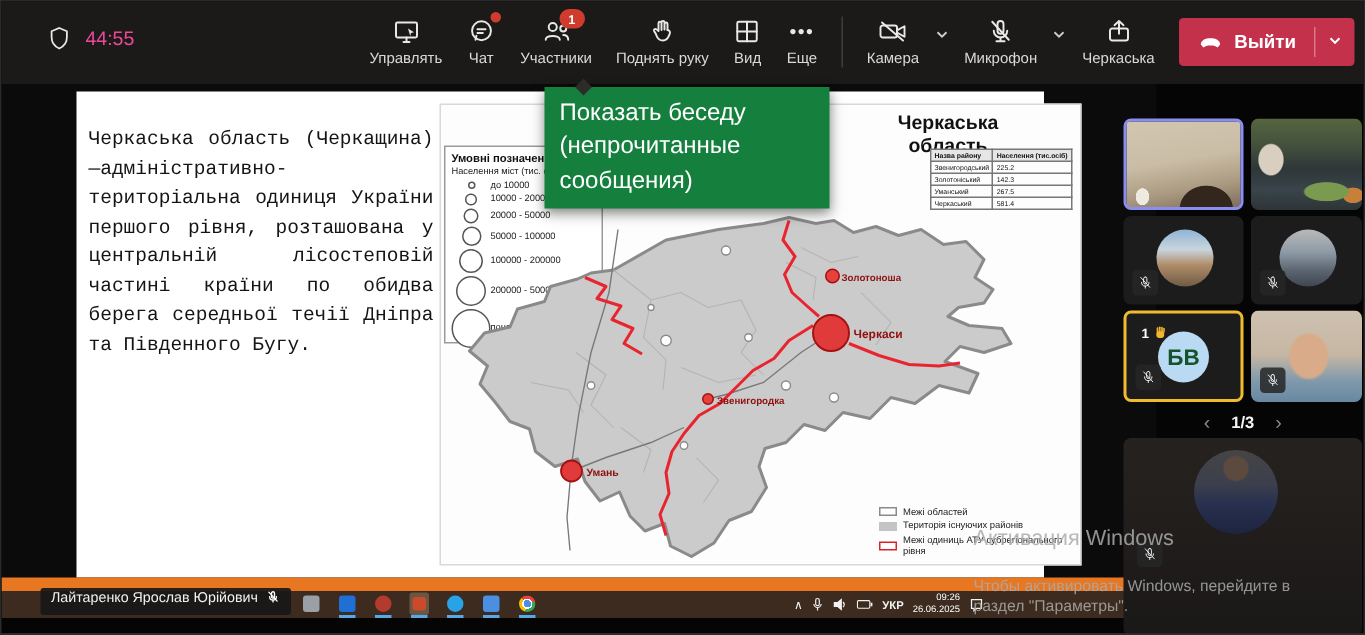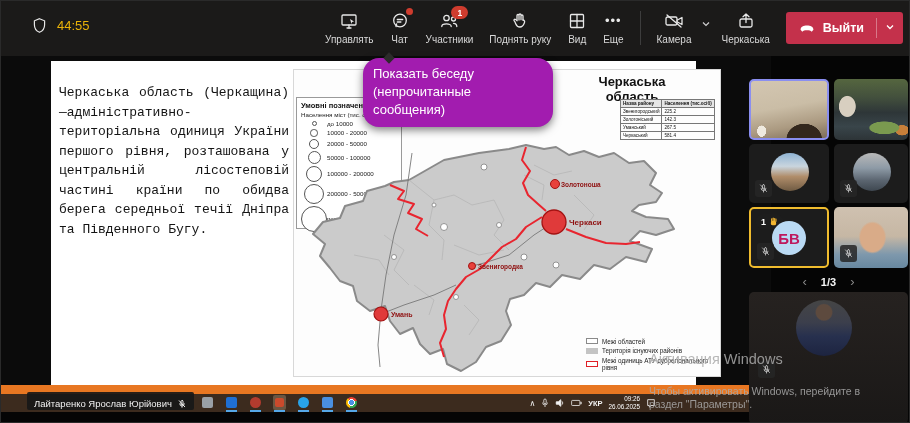--- a/index.html
+++ b/index.html
@@ -1,41 +1,41 @@
 <!DOCTYPE html>
 <html><head>
 <meta charset="utf-8">
 <style>
   html,body{margin:0;padding:0;background:#000;}
   .app{position:relative;width:910px;height:423px;background:#050505;overflow:hidden;
        font-family:"Liberation Sans",sans-serif;border:1px solid #2a2a2a;box-sizing:border-box;}
   
   .topbar{position:absolute;left:0;top:0;width:910px;height:55px;background:#1b1a19;z-index:40;}
   .topbar-left{position:absolute;left:30px;top:16px;display:flex;align-items:center;gap:9px;color:#fff;}
-  .timer{font-size:13px;color:#eab308;}
+  .timer{font-size:13px;color:#ec4899;}
   .topbar-right{position:absolute;right:6px;top:6px;display:flex;align-items:flex-start;}
   .tb-btn{display:flex;flex-direction:column;align-items:center;padding:3px 8px;color:#d9d9d9;}
   .tb-btn .ico{position:relative;height:22px;display:flex;align-items:center;justify-content:center;}
   .tb-btn svg{stroke:#e8e8e8;fill:none;stroke-width:1.3;stroke-linecap:round;stroke-linejoin:round;}
   .tb-label{font-size:10px;margin-top:2px;white-space:nowrap;color:#d9d9d9;}
   .dot{position:absolute;right:-3px;top:-2px;width:7px;height:7px;border-radius:50%;background:#cf3c2e;}
   .badge{position:absolute;right:-8px;top:-4px;min-width:13px;height:13px;border-radius:7px;background:#cf3c2e;
          color:#fff;font-size:8.5px;font-weight:bold;display:flex;align-items:center;justify-content:center;padding:0 2px;}
   .tb-sep{width:1px;height:34px;background:#3d3d3d;margin:4px 8px 0 8px;}
   .dev-group{display:flex;align-items:flex-start;}
   .chev{margin:8px 2px 0 2px;}
   .leave-btn{display:flex;align-items:center;background:#c4314b;border-radius:3px;height:32px;margin:5px 2px 0 8px;
              color:#fff;font-size:12.5px;font-weight:bold;}
   .leave-main{display:flex;align-items:center;gap:7px;padding:0 12px;}
   .leave-sep{width:1px;height:20px;background:rgba(255,255,255,.35);}
   .leave-chev{padding:0 8px;}
   .ellipsis{font-size:13px;letter-spacing:1px;color:#e8e8e8;line-height:20px;}
   
-  .tooltip{position:absolute;left:362px;top:57px;width:170px;background:#a21caf;color:#fff;font-size:13px;
-           line-height:1.4;padding:7px 10px;border-radius:16px;z-index:60;box-shadow:0 3px 8px rgba(0,0,0,.5);}
+  .tooltip{position:absolute;left:362px;top:57px;width:170px;background:#15803d;color:#fff;font-size:16px;
+           line-height:1.4;padding:7px 10px;border-radius:0;z-index:60;box-shadow:0 3px 8px rgba(0,0,0,.5);}
   .tooltip:before{content:"";position:absolute;left:22px;top:-4px;width:8px;height:8px;background:#2d2c2b;transform:rotate(45deg);}
   
   .screen{position:absolute;left:0;top:55px;width:770px;height:356px;background:#0b0b0b;}
   .slide{position:absolute;left:50px;top:5px;width:645px;height:324px;background:#fff;}
   .slide-text{position:absolute;left:8px;top:22px;width:230px;color:#141414;
               font-family:"Liberation Serif",serif;font-size:13px;line-height:1.5;text-align:justify;}
   .slide-text p{margin:0;font-family:Liberation Mono, monospace;}
   .map-panel{position:absolute;left:242px;top:8px;width:428px;height:308px;background:#fdfdfd;border:1px solid #d8d8d8;box-sizing:border-box;}
   .map-title{position:absolute;left:278px;top:4px;width:120px;text-align:center;font-size:13px;font-weight:bold;color:#111;}
   .legend-box{position:absolute;left:2px;top:27px;width:106px;height:132px;background:#fff;border:1px solid #9a9a9a;box-sizing:border-box;padding:3px 4px;}
@@ -51,21 +51,21 @@
   .map-svg{position:absolute;left:0;top:35px;}
   .map-key{position:absolute;left:292px;top:265px;font-size:6.3px;color:#222;}
   .mk-row{display:flex;align-items:center;gap:4px;margin-top:2.5px;}
   .mk-swatch{width:12px;height:6px;flex:none;box-sizing:border-box;}
   .mk-1{background:#fff;border:1.6px solid #8a8a8a;}
   .mk-2{background:#c4c4c4;}
   .mk-3{background:#fff;border:1.6px solid #e01f26;}
   .orange-bar{position:absolute;left:0;top:329px;width:770px;height:9px;background:#e87722;}
   
   .taskbar{position:absolute;left:0;top:338px;width:770px;height:18px;background:#3c2b1e;}
-  .presenter{position:absolute;left:26px;top:-2px;height:16px;display:flex;align-items:flex-end;gap:5px;background:rgba(24,24,24,.92);
+  .presenter{position:absolute;left:26px;top:-2px;height:16px;display:flex;align-items:flex-start;gap:5px;background:rgba(24,24,24,.92);
              border-radius:2px;padding:1px 7px;color:#f0f0f0;font-size:9.5px;white-space:nowrap;z-index:5;}
   .task-icons{position:absolute;left:200px;top:2px;display:flex;gap:11px;}
   .ticon{width:13px;height:13px;position:relative;display:flex;align-items:center;justify-content:center;}
   .ticon .ul{position:absolute;left:1px;bottom:-3px;width:11px;height:2px;background:#56a8e8;}
   .ti-sq{width:11px;height:11px;border-radius:2px;}
   .ti-active{background:#6b5642;border-radius:2px;width:15px;height:15px;display:flex;align-items:center;justify-content:center;margin-top:-1px;}
   .chrome{width:11px;height:11px;border-radius:50%;
           background:radial-gradient(circle at center,#4a90e2 0 2.5px,#fff 2.5px 3.5px,rgba(0,0,0,0) 3.5px),
                      conic-gradient(from -45deg,#ea4335 0 120deg,#34a853 0 240deg,#fbbc05 0 360deg);}
   .systray{position:absolute;right:115px;top:0px;height:18px;display:flex;align-items:center;gap:6px;color:#f2f2f2;}
@@ -87,21 +87,21 @@
   .t4{left:833px;top:143px;width:74px;height:59px;background:#1c1c1c;}
   .t5{left:748px;top:206px;width:80px;height:61px;border:2.5px solid #f0bc2e;background:#1c1c1c;}
   .t6{left:833px;top:206px;width:74px;height:61px;
       background:radial-gradient(ellipse 24px 28px at 52% 50%,#d9ab88 50%,rgba(0,0,0,0) 58%),
                  linear-gradient(180deg,#cfc1b0 0%,#c6b7a4 48%,#7e98ac 78%,#6888a0 100%);}
   .tbig{left:748px;top:291px;width:159px;height:132px;background:linear-gradient(180deg,#262220 0%,#1a1817 100%);}
   .avatar{border-radius:50%;position:absolute;}
   .av3{left:22px;top:9px;width:38px;height:38px;background:linear-gradient(180deg,#8fb4d4 0%,#c9d5de 35%,#b08d6a 62%,#6f5b43 100%);}
   .av4{left:19px;top:9px;width:38px;height:38px;background:linear-gradient(180deg,#b9b9b9 0%,#8d9aa6 40%,#5b6570 72%,#3e4750 100%);}
   .av-bv{left:21px;top:12px;width:34px;height:34px;background:#badaf4;display:flex;align-items:center;justify-content:center;
-         color:#be185d;font-size:15px;font-weight:bold;}
+         color:#14532d;font-size:15px;font-weight:bold;}
   .av-big{left:47px;top:8px;width:56px;height:56px;
           background:radial-gradient(circle 9px at 50% 22%,#5d4a3e 85%,rgba(0,0,0,0) 100%),
                      linear-gradient(180deg,#454545 0%,#3c3f4c 40%,#27304e 65%,#1d2440 100%);}
   .mic-badge{position:absolute;left:6px;bottom:6px;width:17px;height:17px;border-radius:3px;background:rgba(38,38,38,.85);
              display:flex;align-items:center;justify-content:center;}
   .mic-badge svg{stroke:#fff;fill:none;stroke-width:1.1;stroke-linecap:round;}
   .hand-badge{position:absolute;left:5px;top:5px;height:15px;border-radius:8px;background:rgba(30,30,30,.9);
               display:flex;align-items:center;gap:3px;padding:0 5px;color:#fff;font-size:9px;font-weight:bold;}
   .pager{position:absolute;left:748px;top:274px;width:159px;display:flex;align-items:center;justify-content:center;
          gap:14px;color:#d9d9d9;z-index:10;}
@@ -207,20 +207,38 @@
           </span>
           <span class="tb-label">Камера</span>
         </div>
         <span class="chev">
           <svg width="10" height="10" viewBox="0 0 10 10" style="stroke:#cfcfcf;fill:none;stroke-width:1.2;">
               <path d="M2 3.5 L5 6.5 L8 3.5"></path>
             </svg>
         </span>
       </div>
 
+      <div class="dev-group">
+        <div class="tb-btn">
+          <span class="ico">
+            <svg width="20" height="20" viewBox="0 0 20 20">
+                <rect x="8" y="3" width="4" height="8.5" rx="2"></rect>
+                <path d="M5.5 9.5 a4.5 4.5 0 0 0 9 0"></path>
+                <path d="M10 14 v2.5 M7.3 16.5 h5.4"></path>
+                <path d="M4.5 3.5 L15.5 15.5"></path>
+              </svg>
+          </span>
+          <span class="tb-label">Микрофон</span>
+        </div>
+        <span class="chev">
+          <svg width="10" height="10" viewBox="0 0 10 10" style="stroke:#cfcfcf;fill:none;stroke-width:1.2;">
+              <path d="M2 3.5 L5 6.5 L8 3.5"></path>
+            </svg>
+        </span>
+      </div>
 
       <div class="tb-btn">
         <span class="ico">
           <svg width="20" height="20" viewBox="0 0 20 20">
               <rect x="4" y="8" width="12" height="8" rx="1.5"></rect>
               <path d="M10 11.5 V3 M7 5.8 L10 3 L13 5.8"></path>
             </svg>
         </span>
         <span class="tb-label">Черкаська</span>
       </div>

